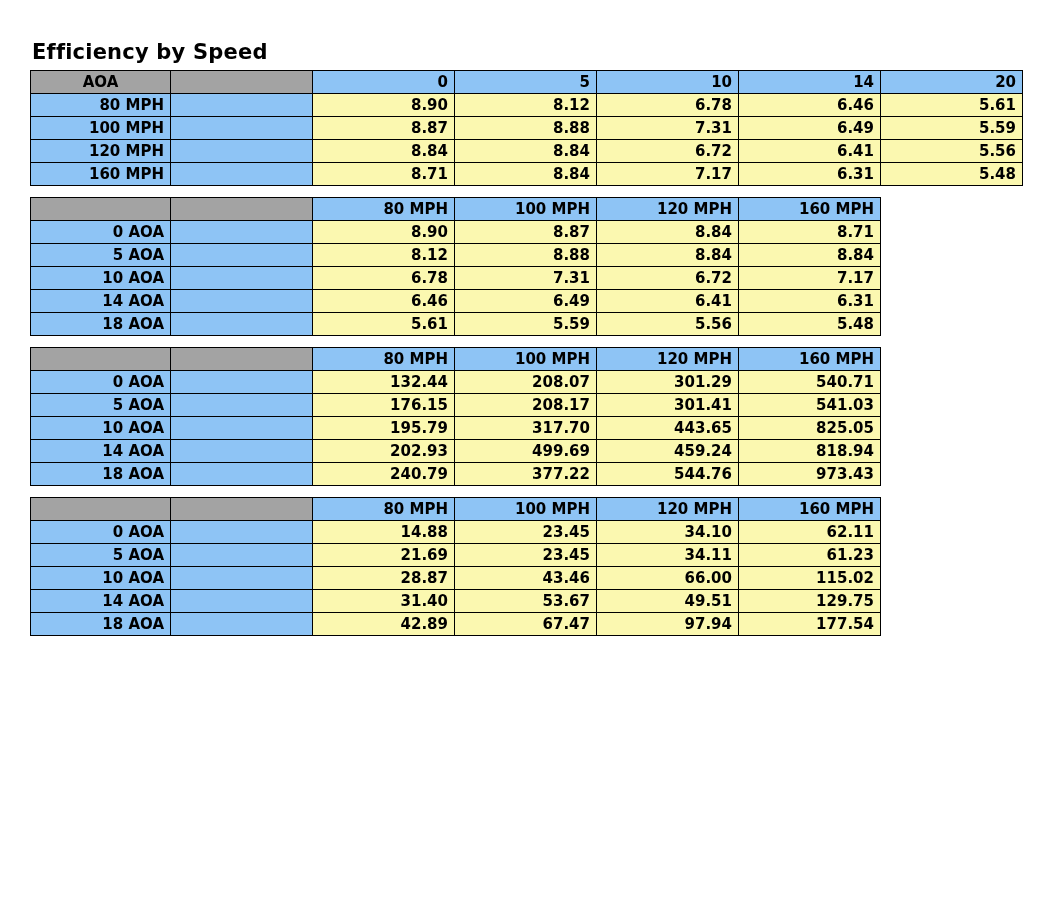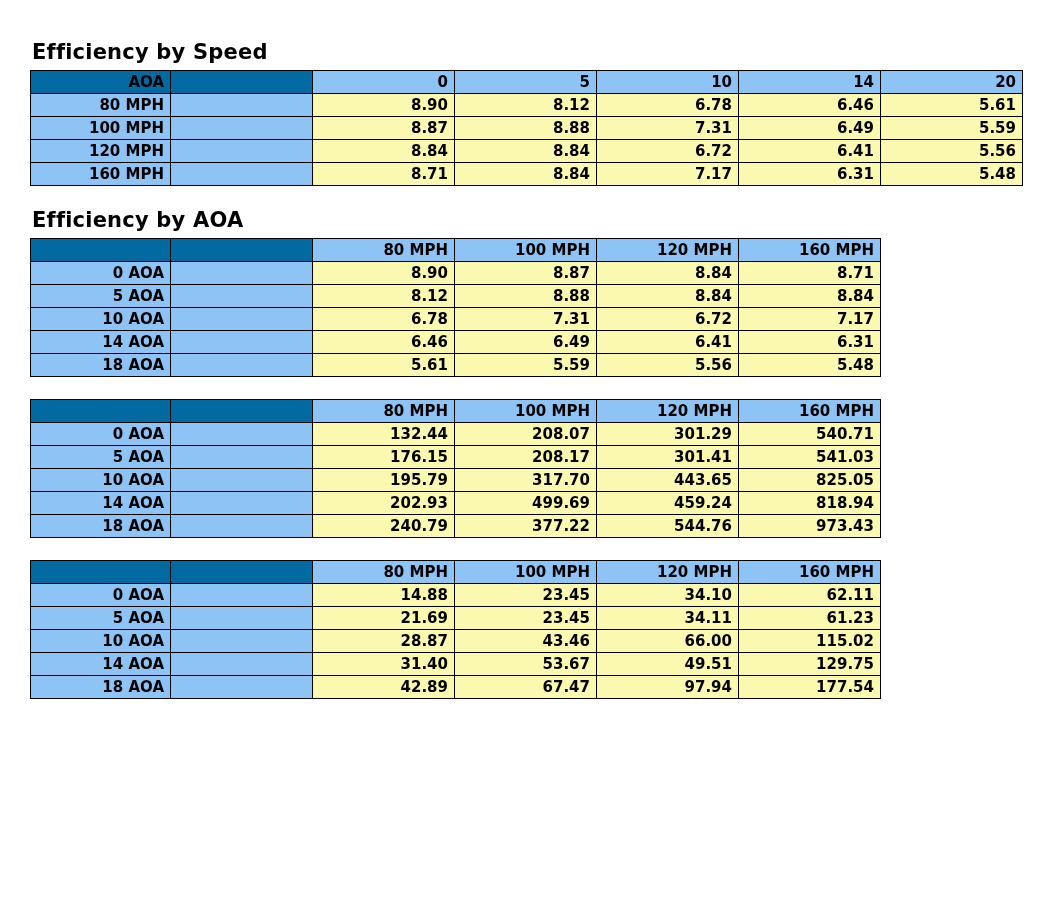--- a/index.html
+++ b/index.html
@@ -15,21 +15,21 @@
     overflow: hidden;
   }
   .page {
     position: relative;
     width: 1047px;
     height: 902px;
     box-sizing: border-box;
     padding: 40px 0 0 30px;
   }
   .section {
-    margin-bottom: 22px;
+    margin-bottom: 11px;
   }
   .section-title {
     font-size: 21px;
     font-weight: bold;
     letter-spacing: 0.2px;
     margin: 0 0 6px 2px;
     color: #000;
   }
   table {
     border-collapse: collapse;
@@ -47,22 +47,22 @@
     font-weight: bold;
     line-height: 22px;
     white-space: nowrap;
     box-sizing: border-box;
   }
   .hdr {
     background: #8ec4f5;
     text-align: right;
   }
   .hdr-left {
-    background: #0369a1;
-    text-align: right;
+    background: #a3a3a3;
+    text-align: center;
   }
   .rowhdr {
     background: #8ec4f5;
     text-align: right;
   }
   .spacer {
     background: #8ec4f5;
   }
   .val {
     background: #fbf8b0;
@@ -141,21 +141,20 @@
               <td class="val">8.71</td>
               <td class="val">8.84</td>
               <td class="val">7.17</td>
               <td class="val">6.31</td>
               <td class="val">5.48</td>
             </tr>
           </tbody>
         </table>
       </div>
       <div class="section">
-        <div class="section-title">Efficiency by AOA</div>
         <table class="tbl t-aoa">
           <colgroup>
             <col class="c-rowhdr">
             <col class="c-spacer">
             <col class="c-data">
             <col class="c-data">
             <col class="c-data">
             <col class="c-data">
           </colgroup>
           <thead>

